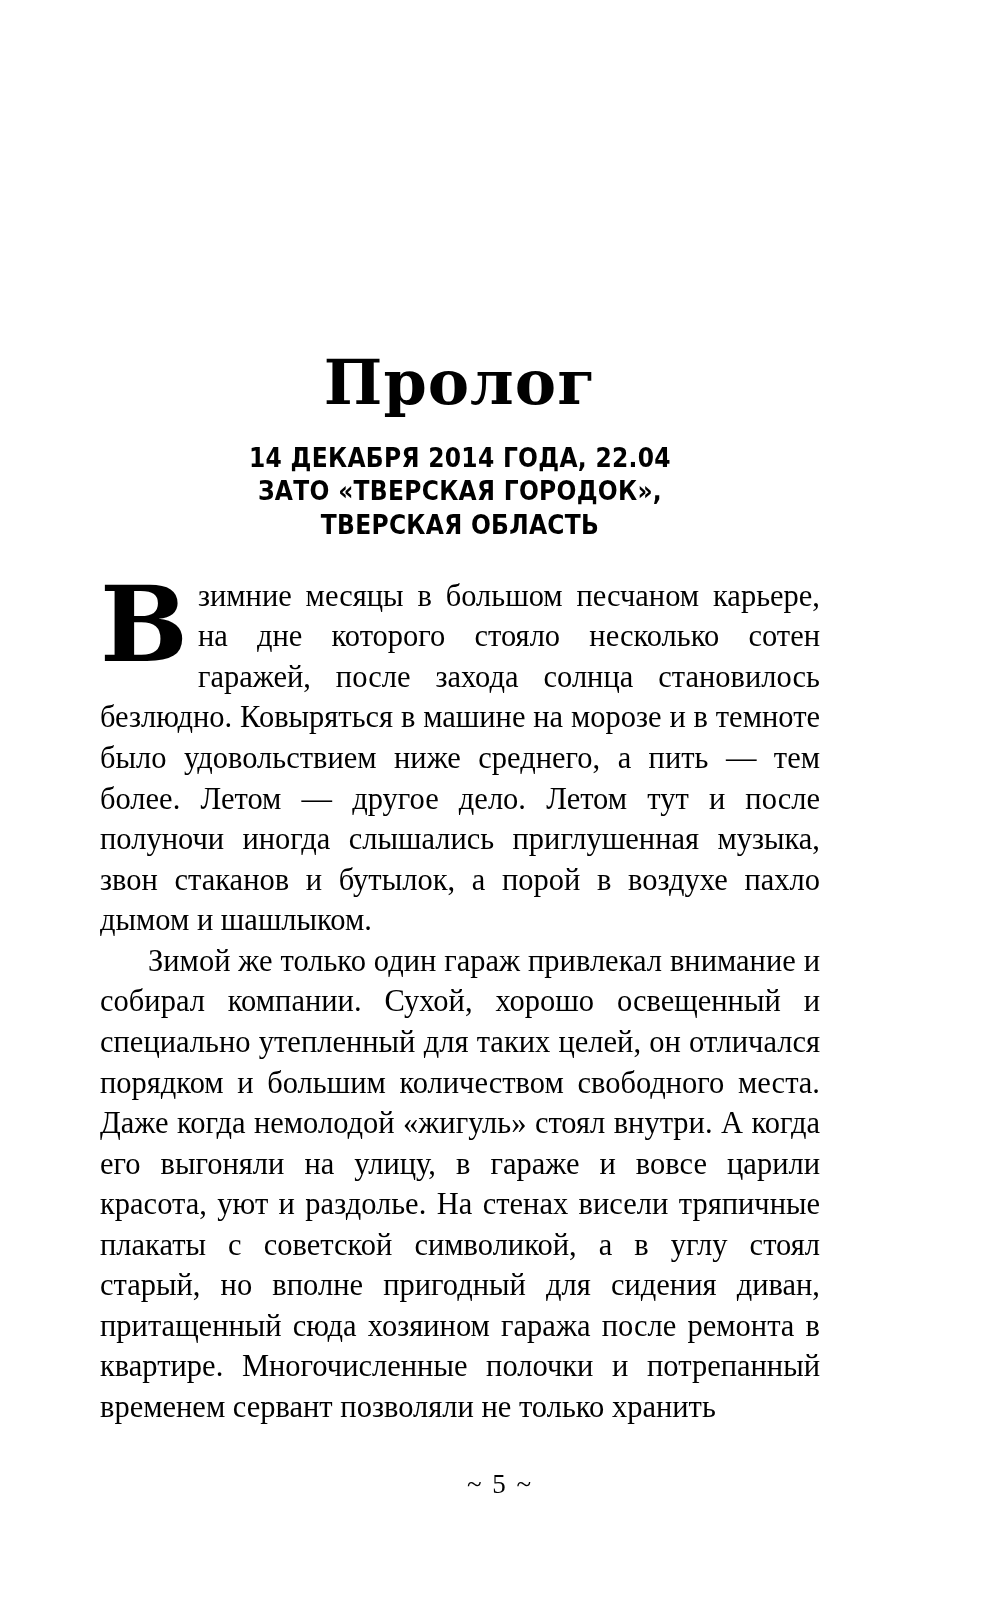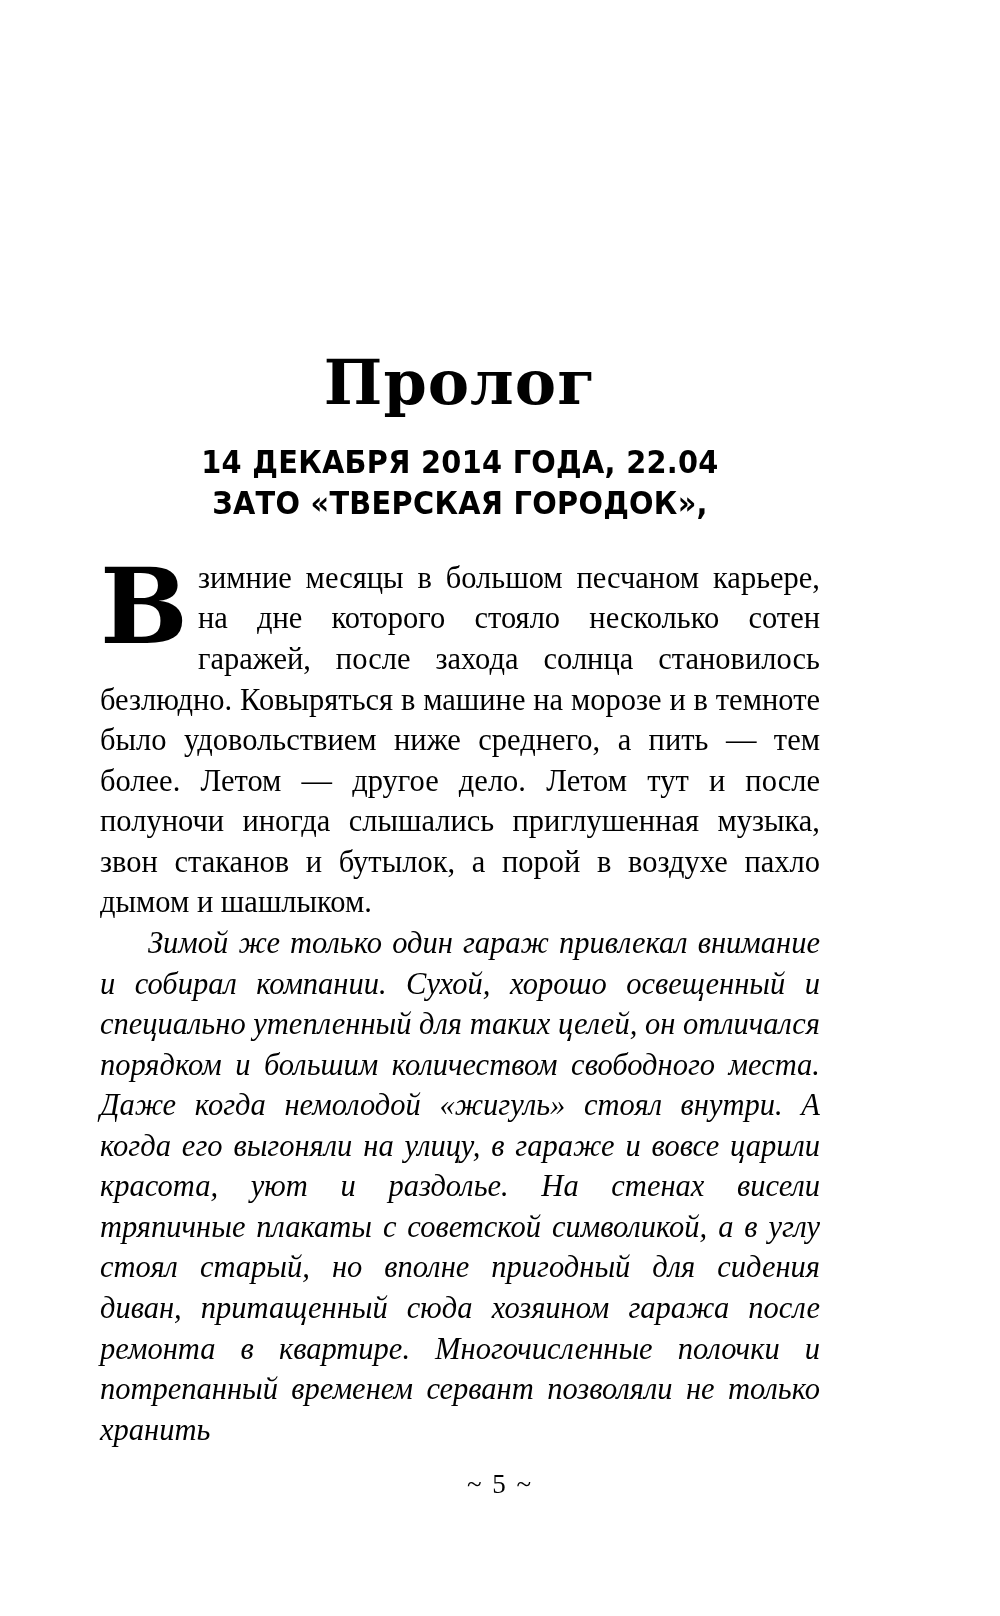--- a/index.html
+++ b/index.html
@@ -30,42 +30,41 @@
     font-size: 62px;
     line-height: 1.0;
     letter-spacing: 1px;
     margin: 0 0 28px 0;
     color: #000;
   }
   .subtitle-block {
     text-align: center;
     font-family: "DejaVu Sans Condensed", "Liberation Sans Narrow", "Liberation Sans", sans-serif;
     font-weight: 700;
-    font-size: 32px;
+    font-size: 26px;
     line-height: 1.28;
     letter-spacing: 0.3px;
     margin: 0 0 34px 0;
   }
   .subtitle-line {
     display: block;
     white-space: nowrap;
   }
   .body-text {
     font-size: 30.5px;
     line-height: 1.33;
     text-align: justify;
     text-justify: inter-word;
     hyphens: manual;
   }
   .body-text p {
     margin: 0;
   }
   .body-text p.indent {
     text-indent: 48px;
-    font-style: italic;
   }
   .dropcap-para {
     position: relative;
     min-height: 86px;
   }
   .dropcap {
     float: left;
     font-family: "DejaVu Serif", "Liberation Serif", serif;
     font-weight: 700;
     font-size: 104px;
@@ -90,20 +89,21 @@
 
 <div class="page">
 
   <div class="content">
 
     <h1 class="chapter-title">Пролог</h1>
 
     <div class="subtitle-block">
       <span class="subtitle-line">14 ДЕКАБРЯ 2014 ГОДА, 22.04</span>
       <span class="subtitle-line">ЗАТО «ТВЕРСКАЯ ГОРОДОК»,</span>
+      <span class="subtitle-line">ТВЕРСКАЯ ОБЛАСТЬ</span>
     </div>
 
     <div class="body-text">
       <p class="dropcap-para">
         <span class="dropcap">В</span><span>зимние месяцы в большом песчаном карьере, на дне которого стояло несколько сотен гаражей, после захода солнца становилось безлюдно. Ковыряться в машине на морозе и в темноте было удовольствием ниже среднего, а пить — тем более. Летом — другое дело. Летом тут и после полуночи иногда слышались приглушенная музыка, звон стаканов и бутылок, а порой в воздухе пахло дымом и шашлыком.</span>
       </p>
       <p class="indent">
         <span>Зимой же только один гараж привлекал внимание и собирал компании. Сухой, хорошо освещенный и специально утепленный для таких целей, он отличался порядком и большим количеством свободного места. Даже когда немолодой «жигуль» стоял внутри. А когда его выгоняли на улицу, в гараже и вовсе царили красота, уют и раздолье. На стенах висели тряпичные плакаты с советской символикой, а в углу стоял старый, но вполне пригодный для сидения диван, притащенный сюда хозяином гаража после ремонта в квартире. Многочисленные полочки и потрепанный временем сервант позволяли не только хранить</span>
       </p>
     </div>

